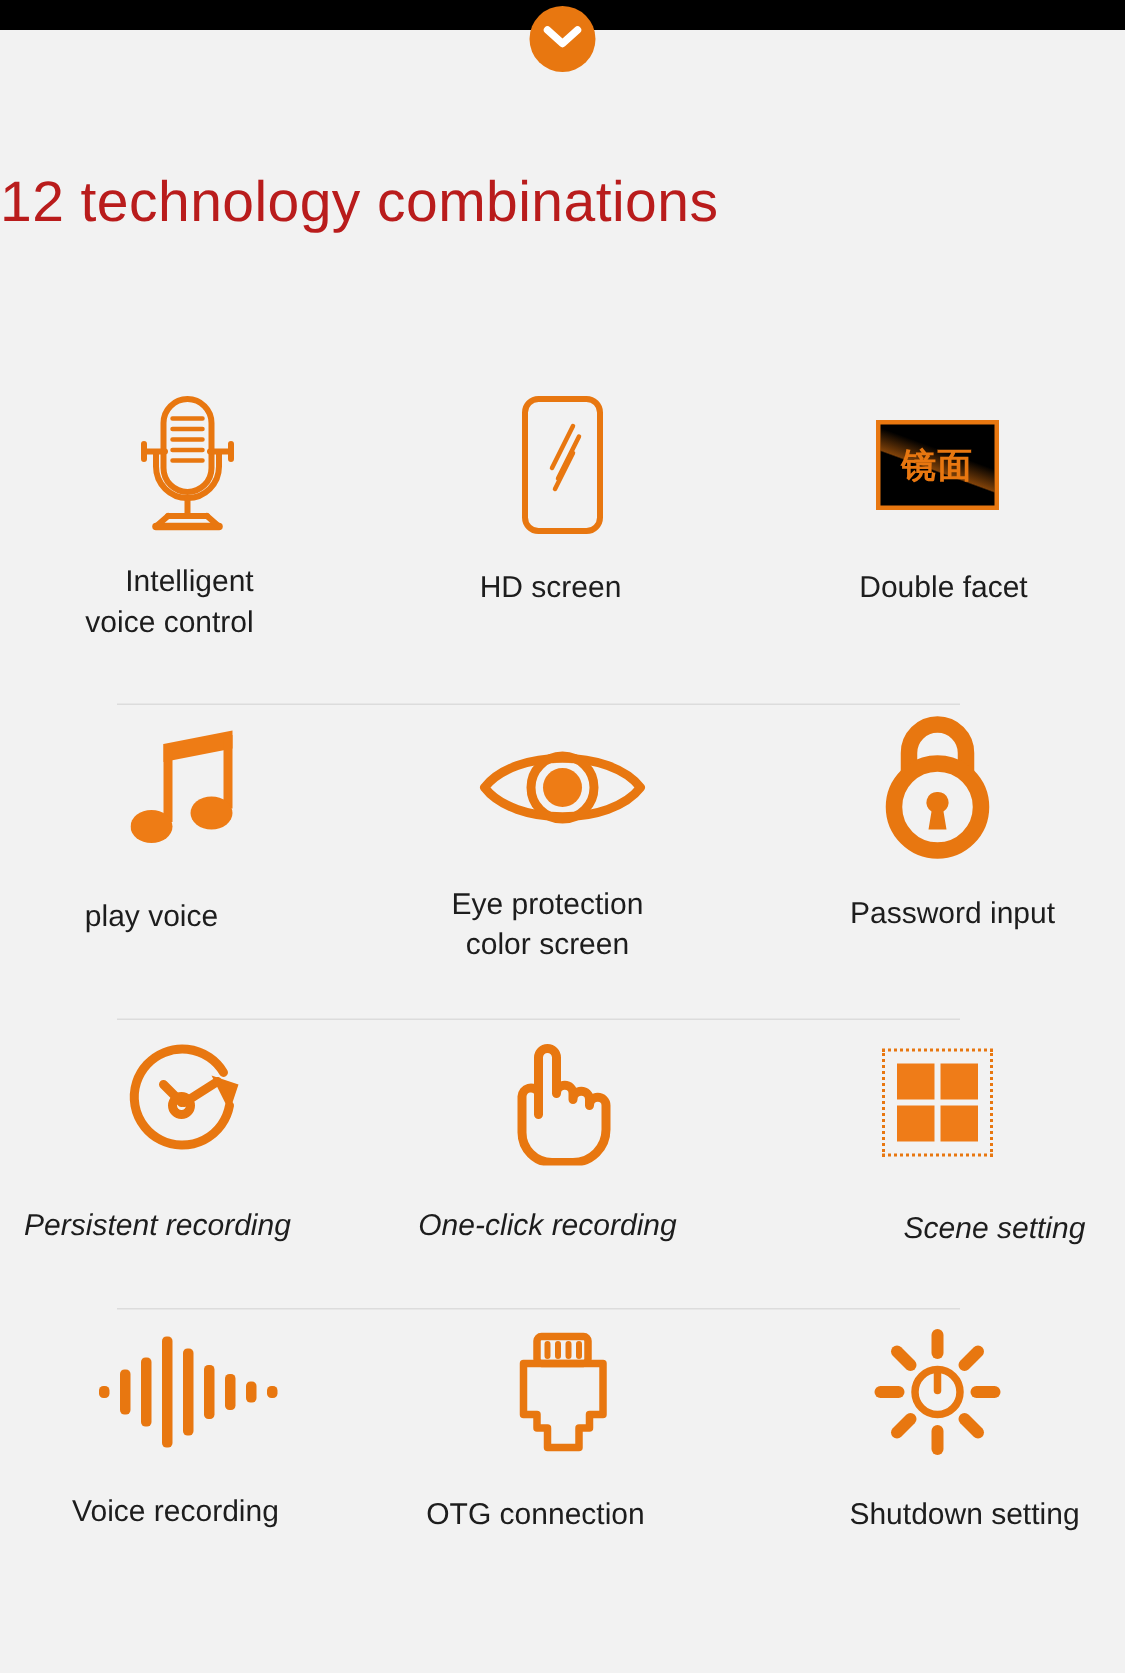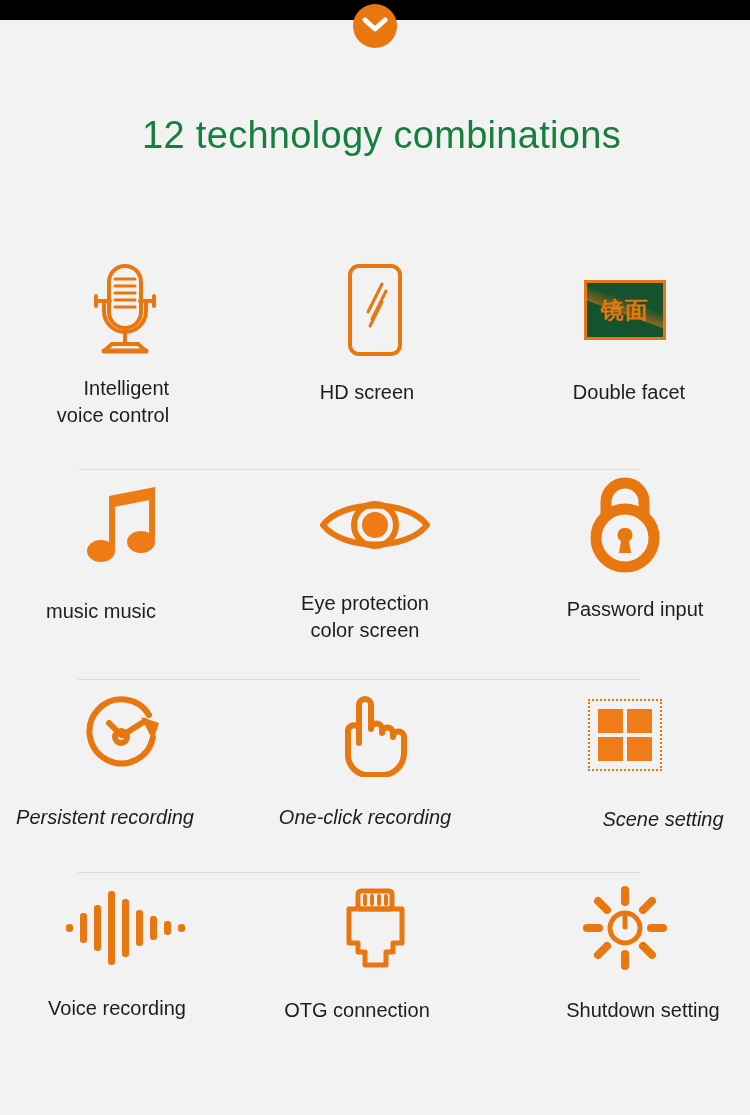--- a/index.html
+++ b/index.html
@@ -43,25 +43,25 @@
     z-index: 5;
   }
   .chevron-pill svg { display: block; }
 
   
   .heading {
     position: absolute;
     top: 114px;
     left: 0;
     width: 621px;
-    text-align: right;
+    text-align: left;
     font-family: "Liberation Sans", sans-serif;
     font-size: 38px;
     font-weight: 400;
-    color: #15803d;
+    color: #b91c1c;
     letter-spacing: 0.3px;
     white-space: nowrap;
   }
 
   
   .grid {
     position: absolute;
     top: 255px;
     left: 0;
     width: 750px;
@@ -131,21 +131,21 @@
   .row.r4 .cell.c1 .label { transform: translate(-18px, 4px); }
   .row.r4 .cell.c2 .label { transform: translate(-8px, 2px); }
   .row.r4 .cell.c3 .label { transform: translate(18px, 4px); }
 
   
   .mirror {
     position: relative;
     width: 82px;
     height: 60px;
     border: 3px solid #e87710;
-    background: #14532d;
+    background: #000000;
     overflow: hidden;
     display: flex;
     align-items: center;
     justify-content: center;
   }
   .mirror .sheen {
     position: absolute;
     left: -10%;
     top: -10%;
     width: 130%;
@@ -264,21 +264,21 @@
           <svg width="76" height="86" viewBox="0 0 76 86">
             <g fill="#ee7c15">
               <path d="M22 14 L68 5 L68 17 L22 26 Z"></path>
               <rect x="22" y="14" width="6" height="52"></rect>
               <rect x="62" y="8" width="6" height="49"></rect>
               <ellipse cx="14" cy="69" rx="14" ry="11"></ellipse>
               <ellipse cx="54" cy="60" rx="14" ry="11"></ellipse>
             </g>
           </svg>
         </div>
-        <div class="label">music music</div>
+        <div class="label">play voice</div>
       </div>
 
       <div class="cell c2">
         <div class="icon-wrap">
           <svg width="116" height="68" viewBox="0 0 116 68">
             <path d="M6 34 C26 8, 90 8, 110 34 C90 60, 26 60, 6 34 Z" fill="none" stroke="#e87710" stroke-width="6" stroke-linejoin="round"></path>
             <circle cx="58" cy="34" r="21" fill="none" stroke="#e87710" stroke-width="6"></circle>
             <circle cx="58" cy="34" r="13" fill="#ee7c15"></circle>
           </svg>
         </div>

